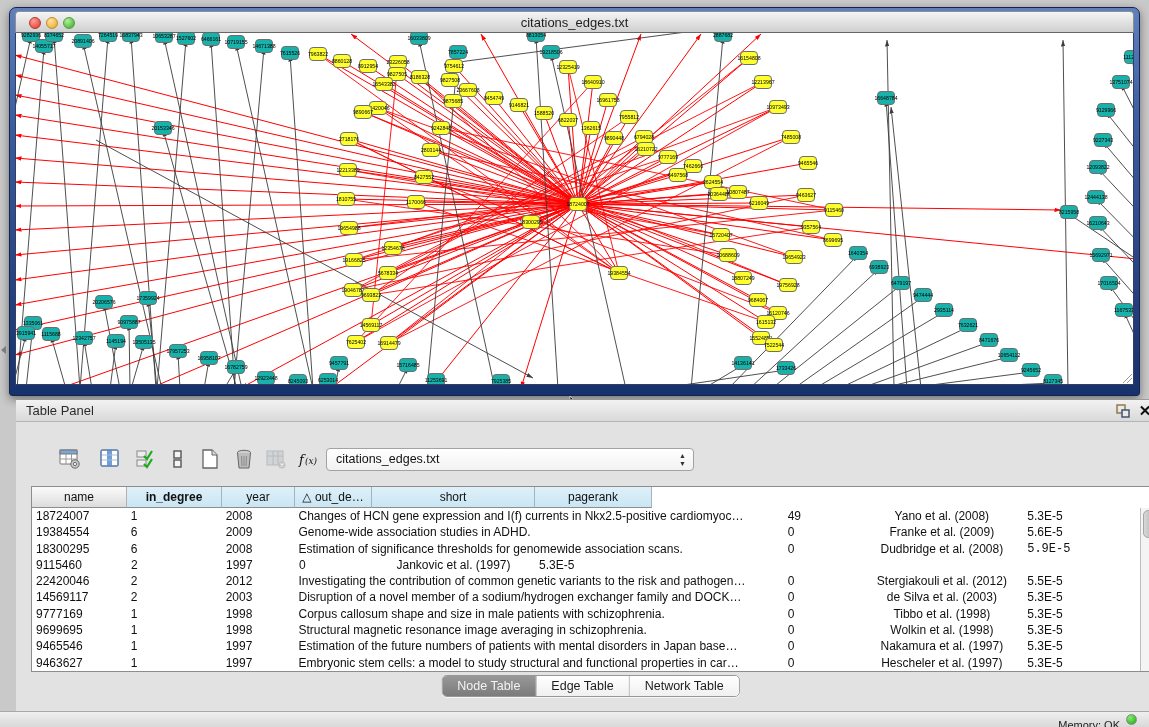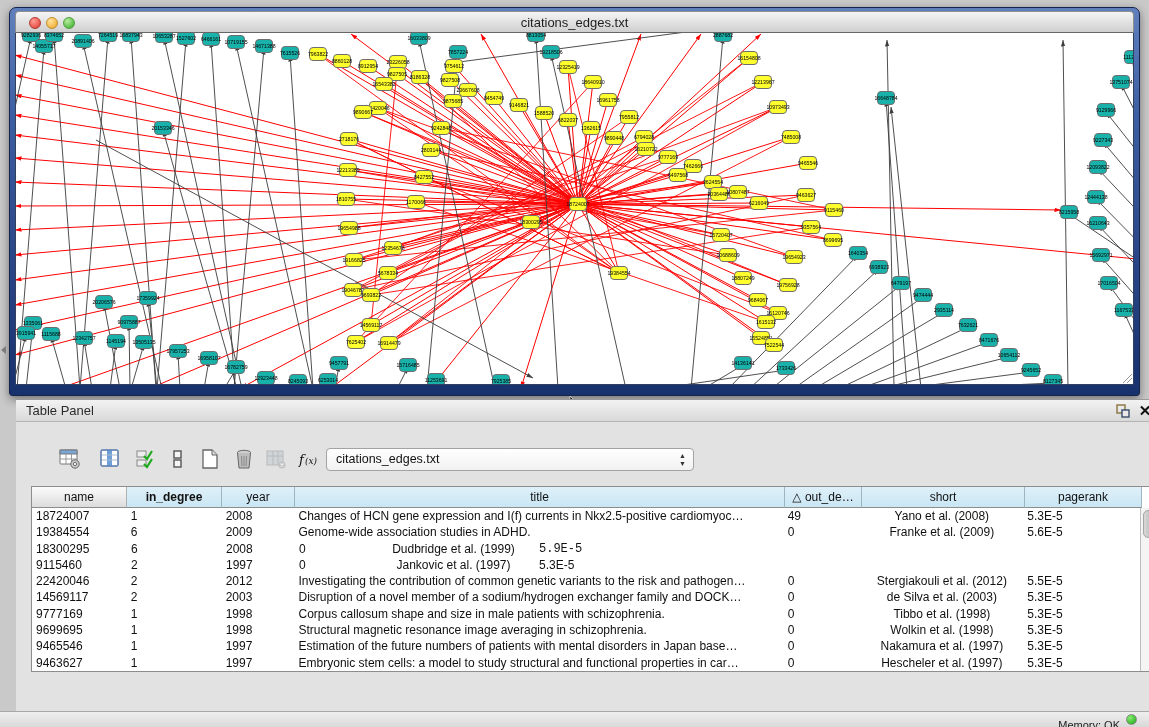--- a/index.html
+++ b/index.html
@@ -908,21 +908,20 @@
   <div id="table-select">
     <span>citations_edges.txt</span>
     <span class="spinner">▲<br>▼</span>
   </div>
 
   <div id="table-box">
     <div class="thead" id="thead">
         <div class="th gray" style="width: 95px;">name</div>
         <div class="th" style="width: 95px; font-weight: bold;">in_degree</div>
         <div class="th" style="width: 73px;">year</div>
-        <div class="th" style="width: 490px;">title</div>
         <div class="th" style="width: 77px;">△ out_de…</div>
         <div class="th" style="width: 163px;">short</div>
         <div class="th" style="width: 117px;">pagerank</div>
       </div>
     <div class="tbody" id="tbody">
         <div class="tr">
           <div class="td" style="width: 95px;">18724007</div>
           <div class="td" style="width: 95px;">1</div>
           <div class="td" style="width: 73px;">2008</div>
           <div class="td" style="width: 490px;">Changes of HCN gene expression and I(f) currents in Nkx2.5-positive cardiomyoc…</div>
@@ -936,22 +935,23 @@
           <div class="td" style="width: 73px;">2009</div>
           <div class="td" style="width: 490px;">Genome-wide association studies in ADHD.</div>
           <div class="td" style="width: 77px;">0</div>
           <div class="td center" style="width: 163px;">Franke et al. (2009)</div>
           <div class="td" style="width: 117px;">5.6E-5</div>
         </div>
         <div class="tr">
           <div class="td" style="width: 95px;">18300295</div>
           <div class="td" style="width: 95px;">6</div>
           <div class="td" style="width: 73px;">2008</div>
+          <div class="td" style="width: 490px;">Estimation of significance thresholds for genomewide association scans.</div>
           <div class="td" style="width: 77px;">0</div>
-          <div class="td center" style="width: 163px;">Dudbridge et al. (1999)</div>
+          <div class="td center" style="width: 163px;">Dudbridge et al. (2008)</div>
           <div class="td" style="width: 117px; font-family: Liberation Mono, monospace;">5.9E-5</div>
         </div>
         <div class="tr">
           <div class="td" style="width: 95px;">9115460</div>
           <div class="td" style="width: 95px;">2</div>
           <div class="td" style="width: 73px;">1997</div>
           <div class="td" style="width: 77px;">0</div>
           <div class="td center" style="width: 163px;">Jankovic et al. (1997)</div>
           <div class="td" style="width: 117px;">5.3E-5</div>
         </div>
@@ -1008,18 +1008,23 @@
           <div class="td" style="width: 77px;">0</div>
           <div class="td center" style="width: 163px;">Hescheler et al. (1997)</div>
           <div class="td" style="width: 117px;">5.3E-5</div>
         </div>
       </div>
     <div id="v-scroll">
       <div id="v-thumb"></div>
     </div>
   </div>
 
+  <div id="table-tabs">
+      <div class="tab active">Node Table</div>
+      <div class="tab">Edge Table</div>
+      <div class="tab">Network Table</div>
+    </div>
 </div>
 
 <div id="status-bar">
   <span id="memory-label">Memory: OK</span>
   <span id="memory-indicator"></span>
 </div>
 
 </body></html>

